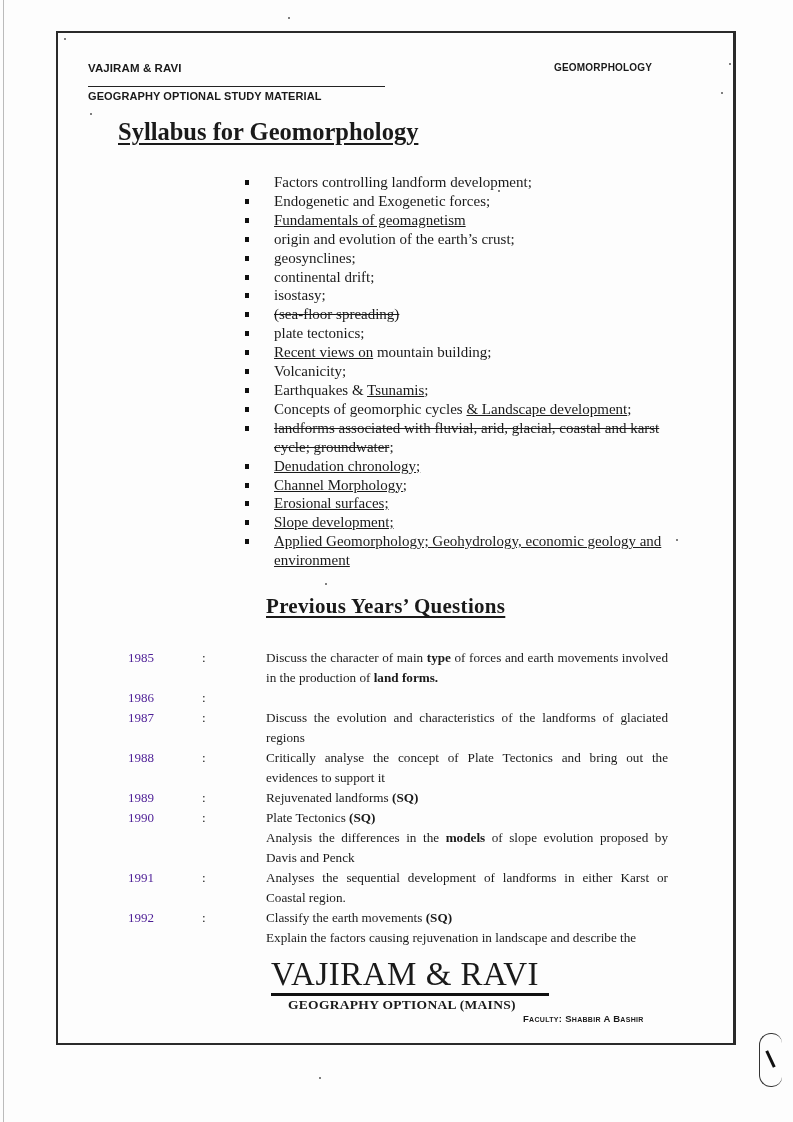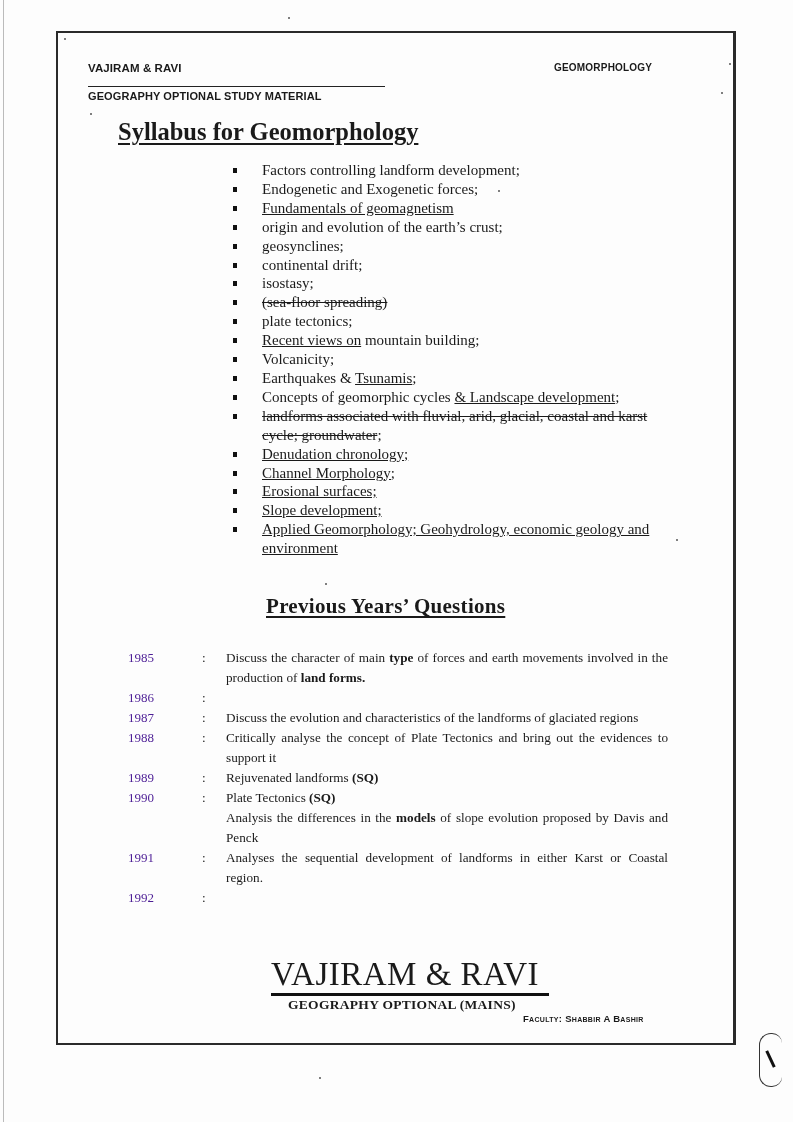--- a/index.html
+++ b/index.html
@@ -10,31 +10,31 @@
   .scan-edge { position: absolute; left: 3px; top: 0; width: 1px; height: 1122px; background: #bbb; }
   .frame {
     position: absolute; left: 56px; top: 31px; width: 680px; height: 1014px;
     border: 2px solid #2a2a2a; border-right-width: 3px; box-sizing: border-box;
   }
   .hdr-left { position: absolute; left: 88px; top: 62px; font-family: "Liberation Sans", sans-serif; font-weight: bold; font-size: 11.5px; letter-spacing: 0.1px; }
   .hdr-right { position: absolute; left: 506px; top: 62px; font-family: "Liberation Sans", sans-serif; font-weight: bold; font-size: 10px; letter-spacing: 0.2px; margin-left: 48px; }
   .hdr-rule { position: absolute; left: 88px; top: 86px; width: 297px; height: 1px; background: #222; }
   .hdr-sub { position: absolute; left: 88px; top: 90px; font-family: "Liberation Sans", sans-serif; font-weight: bold; font-size: 11px; letter-spacing: 0.1px; }
   .h1 { position: absolute; left: 118px; top: 118px; font-family: "Liberation Serif", serif; font-weight: bold; font-size: 24.5px; text-decoration: underline; text-decoration-thickness: 2px; text-underline-offset: 3px; text-align: right; }
-  ul.syl { position: absolute; left: 227px; top: 158px; width: 450px; margin: 3px; padding: 0; list-style: none; font-family: "Liberation Serif", serif; font-size: 15px; line-height: 18.9px; }
+  ul.syl { position: absolute; left: 227px; top: 158px; width: 450px; margin: 15px; padding: 0; list-style: none; font-family: "Liberation Serif", serif; font-size: 15px; line-height: 18.9px; }
   ul.syl li { position: relative; padding-left: 32px; }
   ul.syl li .b { position: absolute; left: 3px; top: 7px; width: 4px; height: 5px; background: #111; }
   .u { text-decoration: underline; }
   .s { text-decoration: line-through; }
   .h2 { position: absolute; left: 266px; top: 594px; font-family: "Liberation Serif", serif; font-weight: bold; font-size: 21px; letter-spacing: 0.3px; text-decoration: underline; text-decoration-thickness: 2px; text-underline-offset: 3px; }
   .pyq { position: absolute; left: 128px; top: 648px; width: 540px; font-family: "Liberation Serif", serif; font-size: 13.2px; line-height: 20px; }
   .row { display: flex; }
   .yr { width: 74px; flex: none; font-size: 13px; color: #4c1d95; }
   .col { width: 24px; flex: none; }
-  .q { flex: 1; text-align: justify; }
+  .q { flex: 1; text-align: justify; margin-left: 40px; }
   .q .line { display: block; }
   .bold { font-weight: bold; }
   .footer-title { position: absolute; left: 271px; top: 956px; font-family: "Liberation Serif", serif; font-size: 33px; letter-spacing: 0.5px; }
   .footer-rule { position: absolute; left: 271px; top: 993px; width: 278px; height: 3px; background: #111; }
   .footer-sub { position: absolute; left: 288px; top: 997px; font-family: "Liberation Serif", serif; font-size: 13.5px; font-weight: bold; letter-spacing: 0.3px; }
   .footer-fac { position: absolute; left: 507px; top: 1013px; font-family: "Liberation Sans", sans-serif; font-size: 9.5px; font-weight: bold; font-variant: small-caps; letter-spacing: 0.3px; padding-left: 16px; }
   .pg-mark { position: absolute; left: 759px; top: 1033px; width: 22px; height: 52px; border: 1.5px solid #333; border-radius: 12px 10px 10px 12px; border-right: none; }
   .pg-mark::after { content: ""; position: absolute; left: 9px; top: 16px; width: 3px; height: 18px; background: #111; transform: rotate(-25deg); }
   .speck { position: absolute; width: 2px; height: 2px; background: #555; border-radius: 1px; }
 </style>
@@ -117,20 +117,24 @@
     <div class="row">
       <div class="yr">1991</div>
       <div class="col">:</div>
       <div class="q">
         <span class="line"><span>Analyses the sequential development of landforms in either Karst or Coastal region.</span></span>
       </div>
     </div>
     <div class="row">
       <div class="yr">1992</div>
       <div class="col">:</div>
+      <div class="q">
+        <span class="line"><span>Classify the earth movements </span><span class="bold">(SQ)</span></span>
+        <span class="line"><span>Explain the factors causing rejuvenation in landscape and describe the</span></span>
+      </div>
     </div>
   </div>
 
 <div class="footer-title">VAJIRAM &amp; RAVI</div>
 <div class="footer-rule"></div>
 <div class="footer-sub">GEOGRAPHY OPTIONAL (MAINS)</div>
 <div class="footer-fac">Faculty: Shabbir A Bashir</div>
 
 <div class="pg-mark"></div>
 

